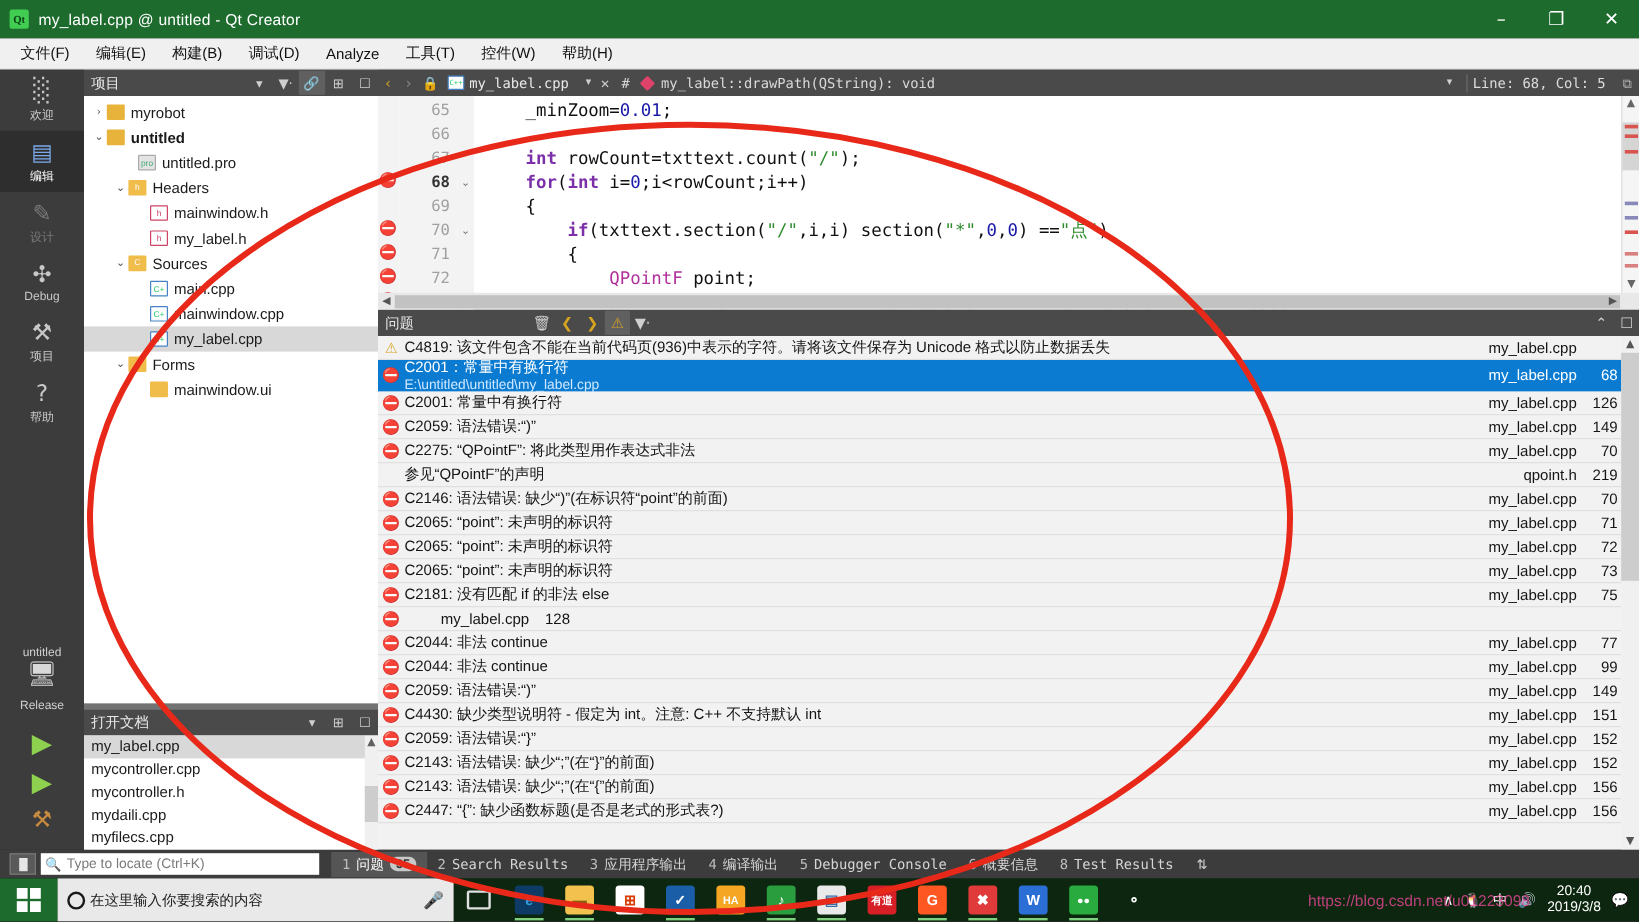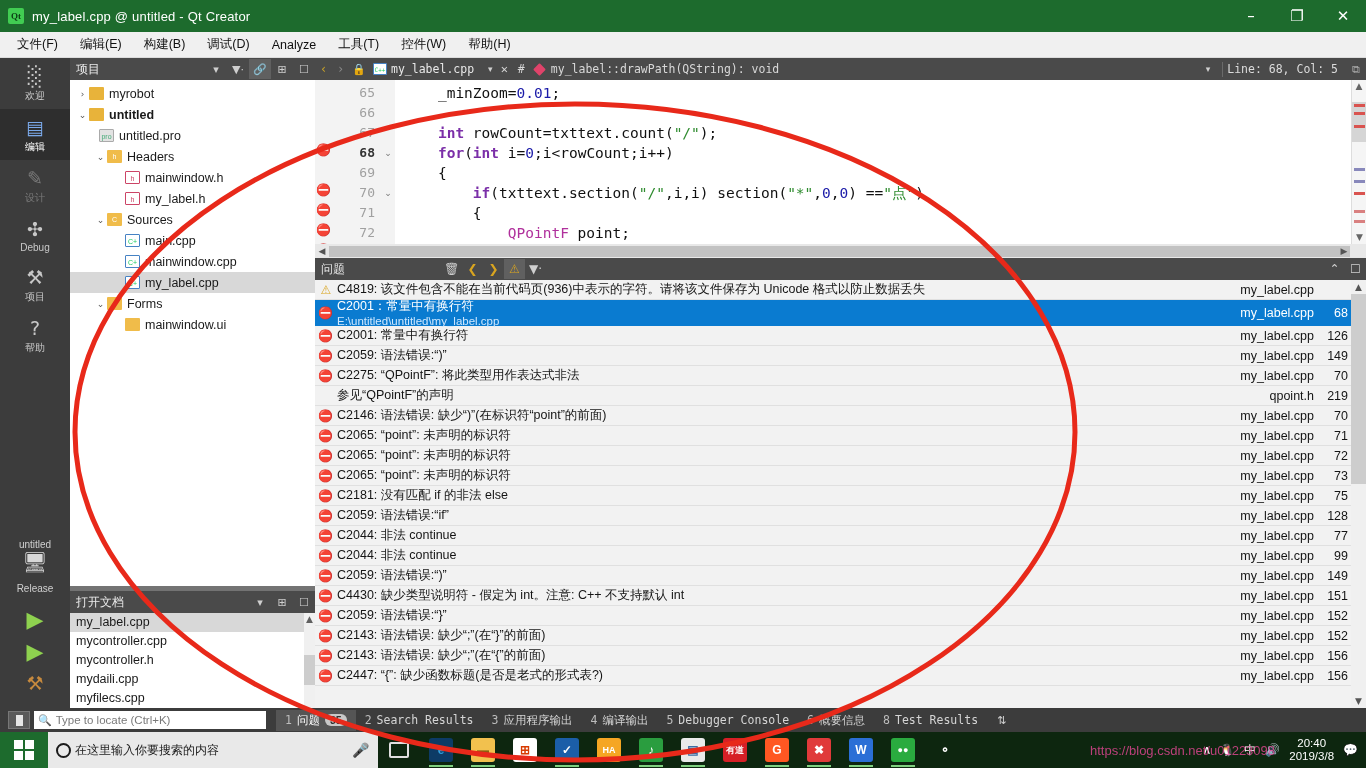--- a/index.html
+++ b/index.html
@@ -292,21 +292,21 @@
           <div class="trow" style="padding-left: 6px;">
             <span class="arrow">›</span>
             <span class="ficon fi-proj"></span>
             <span>myrobot</span>
           </div>
           <div class="trow" style="padding-left: 6px;">
             <span class="arrow">⌄</span>
             <span class="ficon fi-proj"></span>
             <span class="bold">untitled</span>
           </div>
-          <div class="trow" style="padding-left: 16px;">
+          <div class="trow" style="padding-left: 16px; margin-left: 16px;">
             <span class="arrow"></span>
             <span class="ficon fi-pro">pro</span>
             <span>untitled.pro</span>
           </div>
           <div class="trow" style="padding-left: 24px;">
             <span class="arrow">⌄</span>
             <span class="ficon fi-h">h</span>
             <span>Headers</span>
           </div>
           <div class="trow" style="padding-left: 42px;">
@@ -527,21 +527,20 @@
               <div class="iline">73</div>
             </div>
             <div class="irow">
               <div class="isev err">⛔</div>
               <div class="imsg">C2181: 没有匹配 if 的非法 else</div>
               <div class="ifile">my_label.cpp</div>
               <div class="iline">75</div>
             </div>
             <div class="irow">
               <div class="isev err">⛔</div>
-              <div class="imsg">C2059: 语法错误:“if”</div>
               <div class="ifile">my_label.cpp</div>
               <div class="iline">128</div>
             </div>
             <div class="irow">
               <div class="isev err">⛔</div>
               <div class="imsg">C2044: 非法 continue</div>
               <div class="ifile">my_label.cpp</div>
               <div class="iline">77</div>
             </div>
             <div class="irow">

